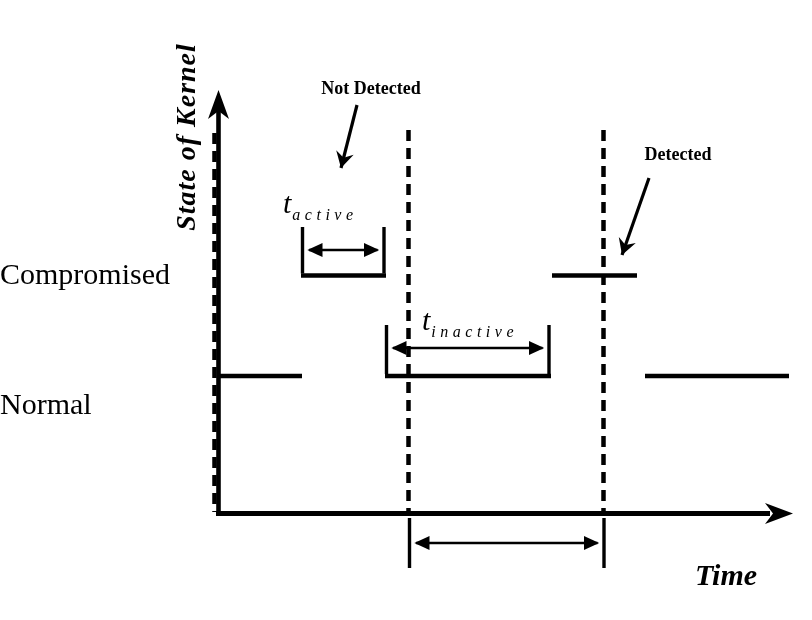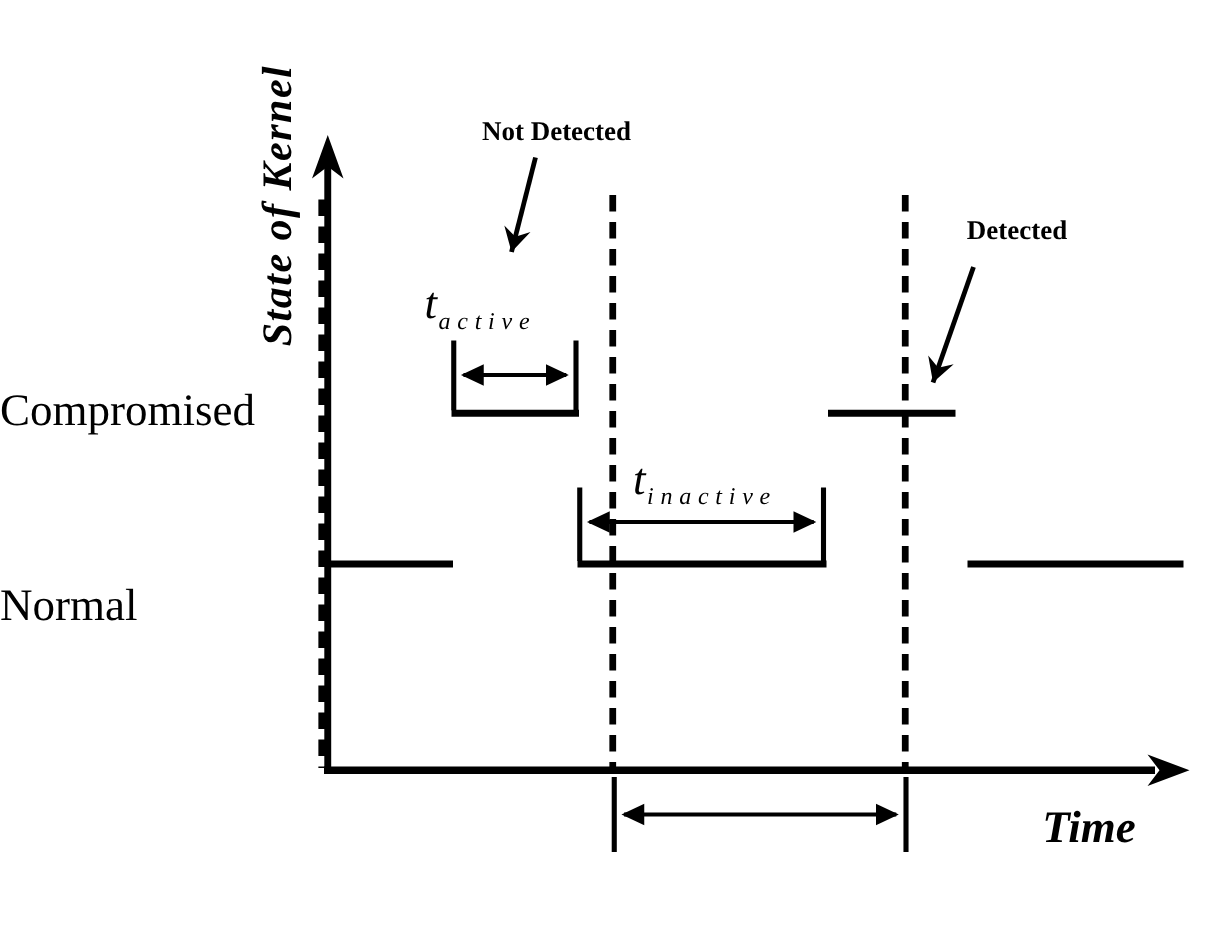--- a/index.html
+++ b/index.html
@@ -30,21 +30,21 @@
     left: 186px;
     top: 137px;
     transform: translate(-50%, -50%) rotate(-90deg);
     font-size: 28px;
     font-weight: bold;
     font-style: italic;
     letter-spacing: 1px;
   }
   .axis-x-label {
     left: 726px;
-    top: 552px;
+    top: 575px;
     transform: translate(-50%, -50%);
     font-size: 30px;
     font-weight: bold;
     font-style: italic;
   }
   .state-label {
     left: 0;
     text-align: left;
     font-size: 30px;
   }

